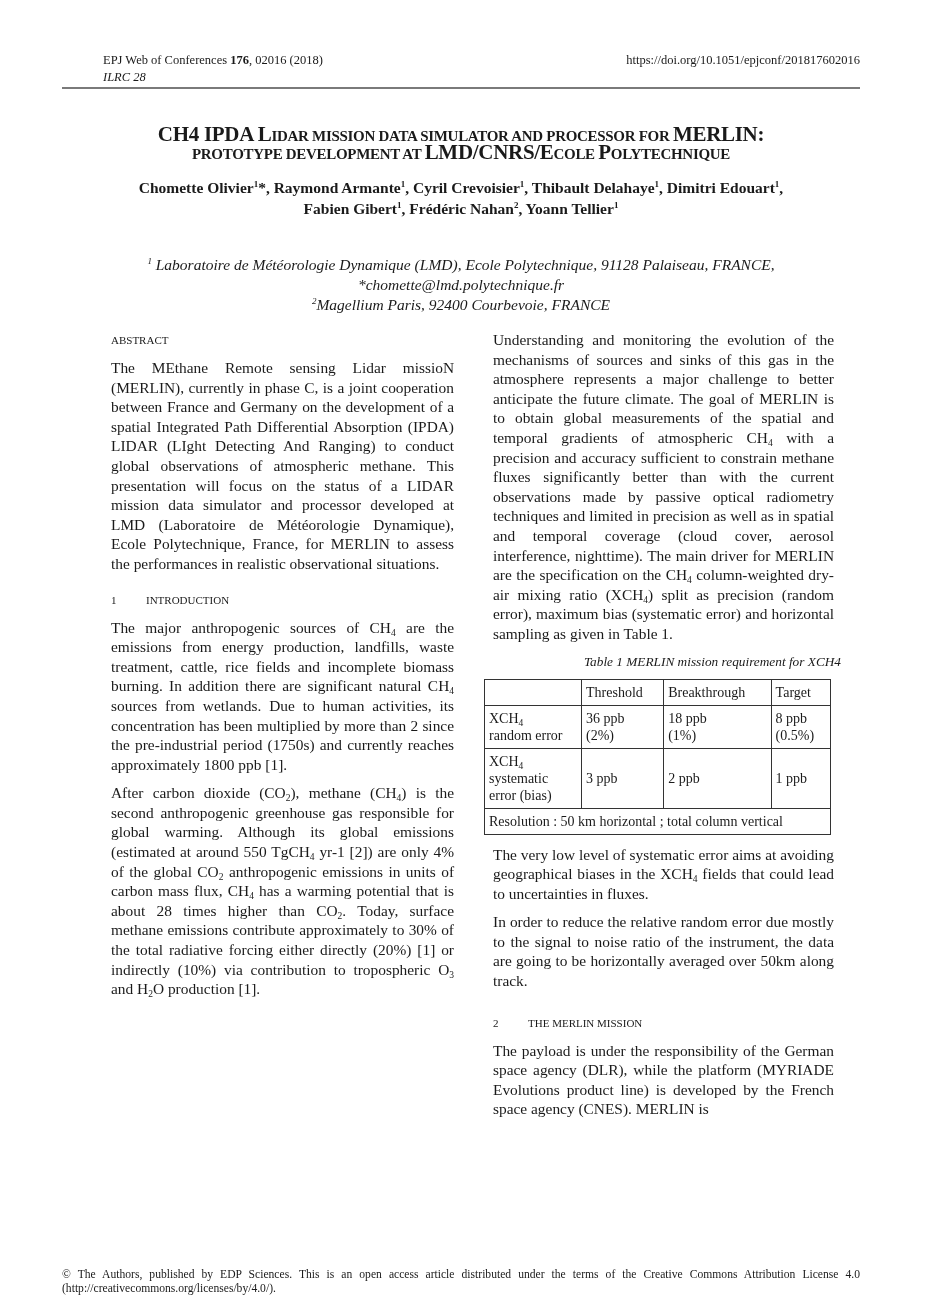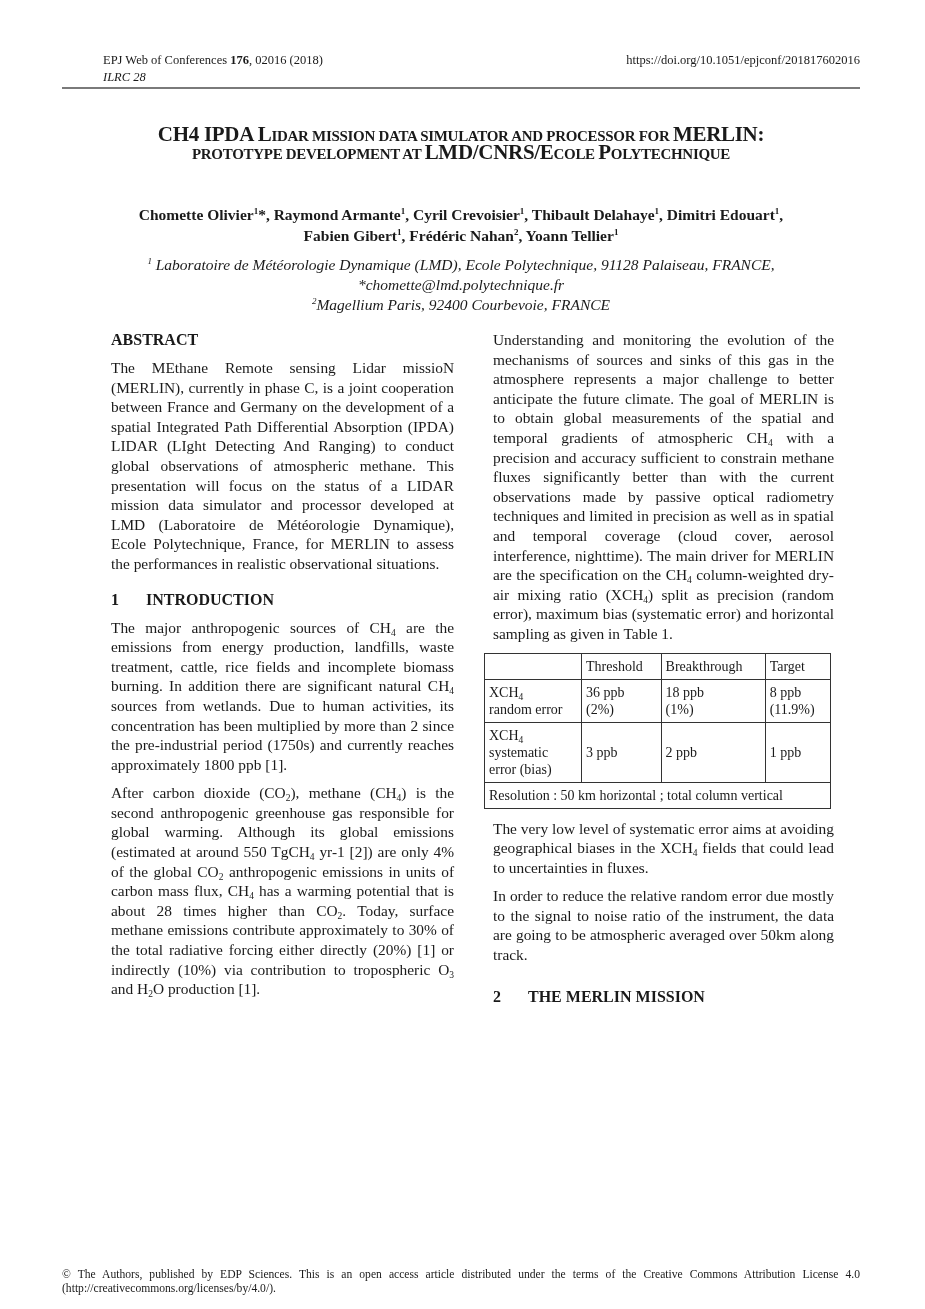--- a/index.html
+++ b/index.html
@@ -7,29 +7,29 @@
          font-family: "Liberation Serif", "DejaVu Serif", serif; color: #1a1a1a; }
   .abs { position: absolute; }
   .hdr { font-size: 12.5px; line-height: 17px; }
   .hdr b { font-weight: bold; }
   .rule { left: 62px; top: 87px; width: 798px; height: 2px; background: #7a7a7a; }
   .title { left: 62px; width: 798px; text-align: center; font-weight: bold; font-family: Liberation Serif, serif; }
   .t1 { top: 121px; font-size: 21px; line-height: 26px; letter-spacing: -0.3px; }
   .t1 .sc { font-size: 15px; }
   .t2 { top: 140px; font-size: 21px; line-height: 24px; letter-spacing: -0.3px; }
   .t2 .sc { font-size: 15px; }
-  .authors { left: 62px; width: 798px; text-align: center; font-weight: bold; font-size: 15.5px; line-height: 21px; top: 177px; margin-top: 27px; }
+  .authors { left: 62px; width: 798px; text-align: center; font-weight: bold; font-size: 15.5px; line-height: 21px; top: 177px; }
   .authors sup { font-size: 9px; vertical-align: 6px; line-height: 0; }
   .affil { left: 62px; width: 798px; text-align: center; font-style: italic; font-size: 15.5px; line-height: 20px; top: 255px; }
   .affil sup { font-size: 9px; vertical-align: 6px; line-height: 0; }
   .col { font-size: 15.4px; line-height: 19.6px; text-align: justify; }
   .colL { left: 111px; width: 350px; }
   .colR { left: 493px; width: 348px; }
   .col p { margin: 0 7px 9px 0; }
-  .col h2 { margin: 0 0 8px 0; font-size: 16px; font-weight: bold; line-height: 20px; }
+  .col h2 { margin: 0 0 8px 0; font-size: 11px; font-weight: normal; line-height: 20px; }
   .col h2 .num { display: inline-block; width: 35px; }
   sub { font-size: 9.5px; vertical-align: -3px; line-height: 0; }
   .caption { font-style: italic; font-size: 13.3px; text-align: right; margin: 2px 0 8px 0; line-height: 18px; }
   table.req { border-collapse: collapse; font-size: 14px; line-height: 17px; margin-left: -9px; width: 347px; }
   table.req td { border: 1px solid #333; padding: 4px 4px; vertical-align: middle; text-align: left; }
   table.req td.lbl { width: 88px; }
   .footer { left: 62px; top: 1268px; width: 798px; font-size: 11.6px; line-height: 14px; text-align: justify; text-align-last: left; }
 </style>
 </head>
 <body>
@@ -65,43 +65,45 @@
 <div class="abs col colL" style="top:330px;">
   <h2>ABSTRACT</h2>
   <p>The MEthane Remote sensing Lidar missioN (MERLIN), currently in phase C, is a joint cooperation between France and Germany on the development of a spatial Integrated Path Differential Absorption (IPDA) LIDAR (LIght Detecting And Ranging) to conduct global observations of atmospheric methane. This presentation will focus on the status of a LIDAR mission data simulator and processor developed at LMD (Laboratoire de Météorologie Dynamique), Ecole Polytechnique, France, for MERLIN to assess the performances in realistic observational situations.</p>
   <h2 style="margin-top:16px;"><span class="num">1</span><span>INTRODUCTION</span></h2>
   <p><span>The major anthropogenic sources of CH</span><sub>4</sub><span> are the emissions from energy production, landfills, waste treatment, cattle, rice fields and incomplete biomass burning. In addition there are significant natural CH</span><sub>4</sub><span> sources from wetlands. Due to human activities, its concentration has been multiplied by more than 2 since the pre-industrial period (1750s) and currently reaches approximately 1800 ppb [1].</span></p>
   <p><span>After carbon dioxide (CO</span><sub>2</sub><span>), methane (CH</span><sub>4</sub><span>) is the second anthropogenic greenhouse gas responsible for global warming. Although its global emissions (estimated at around 550 TgCH</span><sub>4</sub><span> yr-1 [2]) are only 4% of the global CO</span><sub>2</sub><span> anthropogenic emissions in units of carbon mass flux, CH</span><sub>4</sub><span> has a warming potential that is about 28 times higher than CO</span><sub>2</sub><span>. Today, surface methane emissions contribute approximately to 30% of the total radiative forcing either directly (20%) [1] or indirectly (10%) via contribution to tropospheric O</span><sub>3</sub><span> and H</span><sub>2</sub><span>O production [1].</span></p>
 </div>
 
 <div class="abs col colR" style="top:330px;">
   <p><span>Understanding and monitoring the evolution of the mechanisms of sources and sinks of this gas in the atmosphere represents a major challenge to better anticipate the future climate. The goal of MERLIN is to obtain global measurements of the spatial and temporal gradients of atmospheric CH</span><sub>4</sub><span> with a precision and accuracy sufficient to constrain methane fluxes significantly better than with the current observations made by passive optical radiometry techniques and limited in precision as well as in spatial and temporal coverage (cloud cover, aerosol interference, nighttime). The main driver for MERLIN are the specification on the CH</span><sub>4</sub><span> column-weighted dry-air mixing ratio (XCH</span><sub>4</sub><span>) split as precision (random error), maximum bias (systematic error) and horizontal sampling as given in Table 1.</span></p>
+  <div class="caption">Table 1 MERLIN mission requirement for XCH4</div>
   <table class="req">
     <tbody>
         <tr>
       <td class="lbl"></td>
       <td>Threshold</td>
       <td>Breakthrough</td>
       <td>Target</td>
     </tr>
     <tr>
       <td class="lbl"><span>XCH</span><sub>4</sub><br><span>random error</span></td>
       <td><span>36 ppb</span><br><span>(2%)</span></td>
       <td><span>18 ppb</span><br><span>(1%)</span></td>
-      <td><span>8 ppb</span><br><span>(11.9%)</span></td>
+      <td><span>8 ppb</span><br><span>(0.5%)</span></td>
     </tr>
     <tr>
       <td class="lbl"><span>XCH</span><sub>4</sub><br><span>systematic</span><br><span>error (bias)</span></td>
       <td>3 ppb</td>
       <td>2 ppb</td>
       <td>1 ppb</td>
     </tr>
     <tr>
       <td colspan="4">Resolution : 50 km horizontal ; total column vertical</td>
     </tr>
   </tbody>
     </table>
   <p style="margin-top:10px;"><span>The very low level of systematic error aims at avoiding geographical biases in the XCH</span><sub>4</sub><span> fields that could lead to uncertainties in fluxes.</span></p>
-  <p>In order to reduce the relative random error due mostly to the signal to noise ratio of the instrument, the data are going to be atmospheric averaged over 50km along track.</p>
+  <p>In order to reduce the relative random error due mostly to the signal to noise ratio of the instrument, the data are going to be horizontally averaged over 50km along track.</p>
   <h2 style="margin-top:22px;"><span class="num">2</span><span>THE MERLIN MISSION</span></h2>
+  <p>The payload is under the responsibility of the German space agency (DLR), while the platform (MYRIADE Evolutions product line) is developed by the French space agency (CNES). MERLIN is</p>
 </div>
 
 <div class="abs footer">© The Authors, published by EDP Sciences. This is an open access article distributed under the terms of the Creative Commons Attribution License 4.0 (http://creativecommons.org/licenses/by/4.0/).</div>
 
 </body></html>

